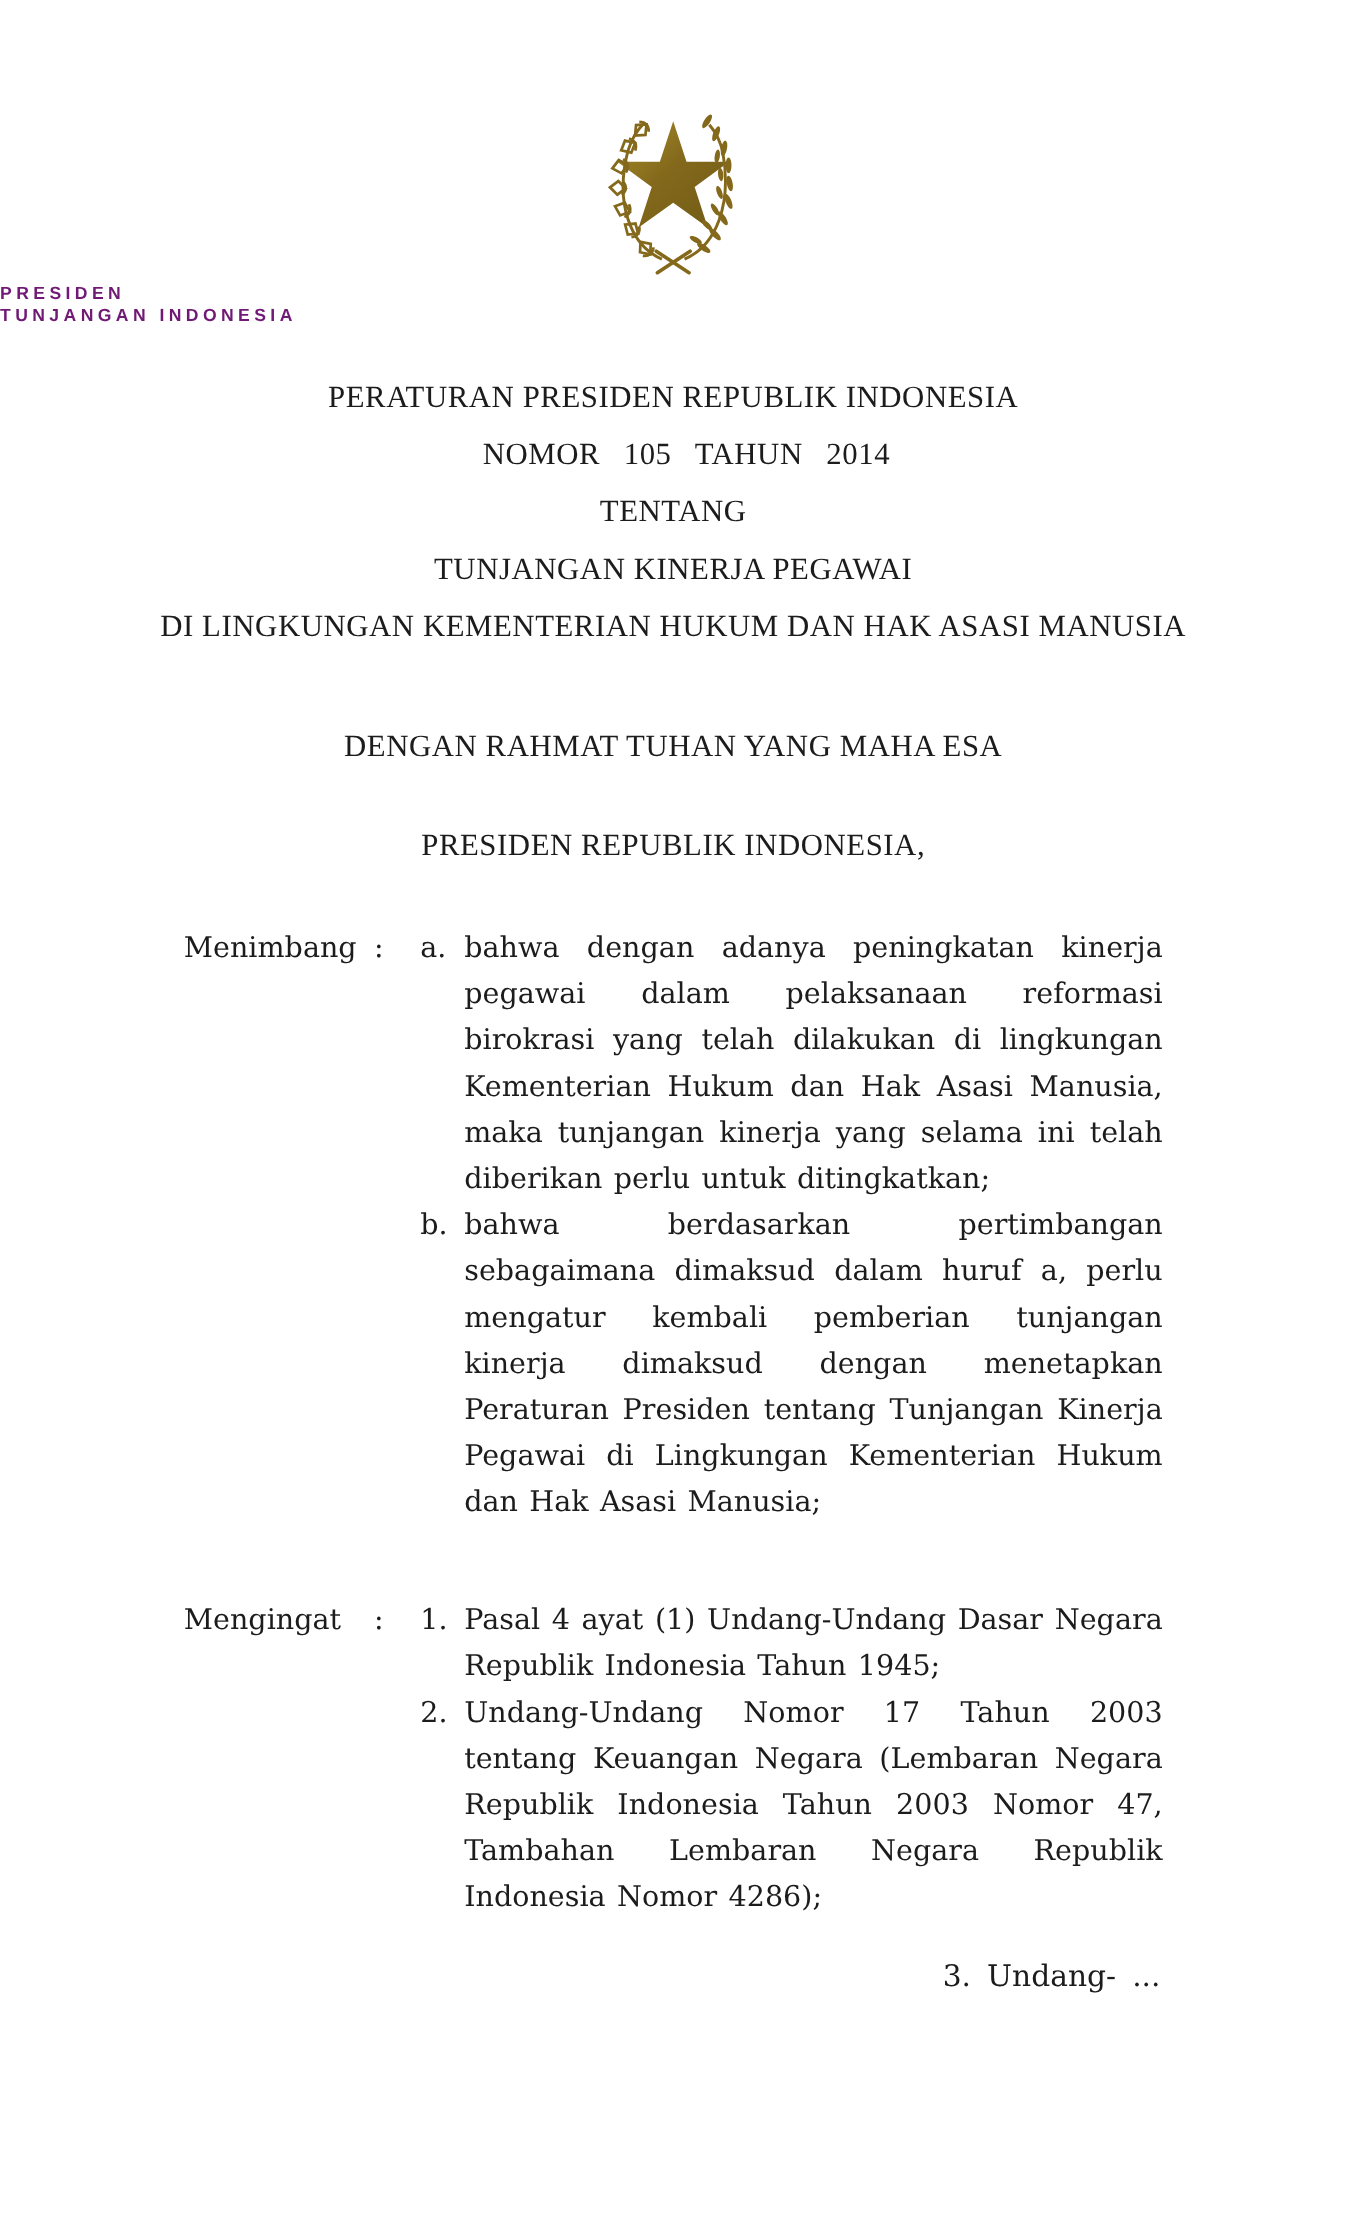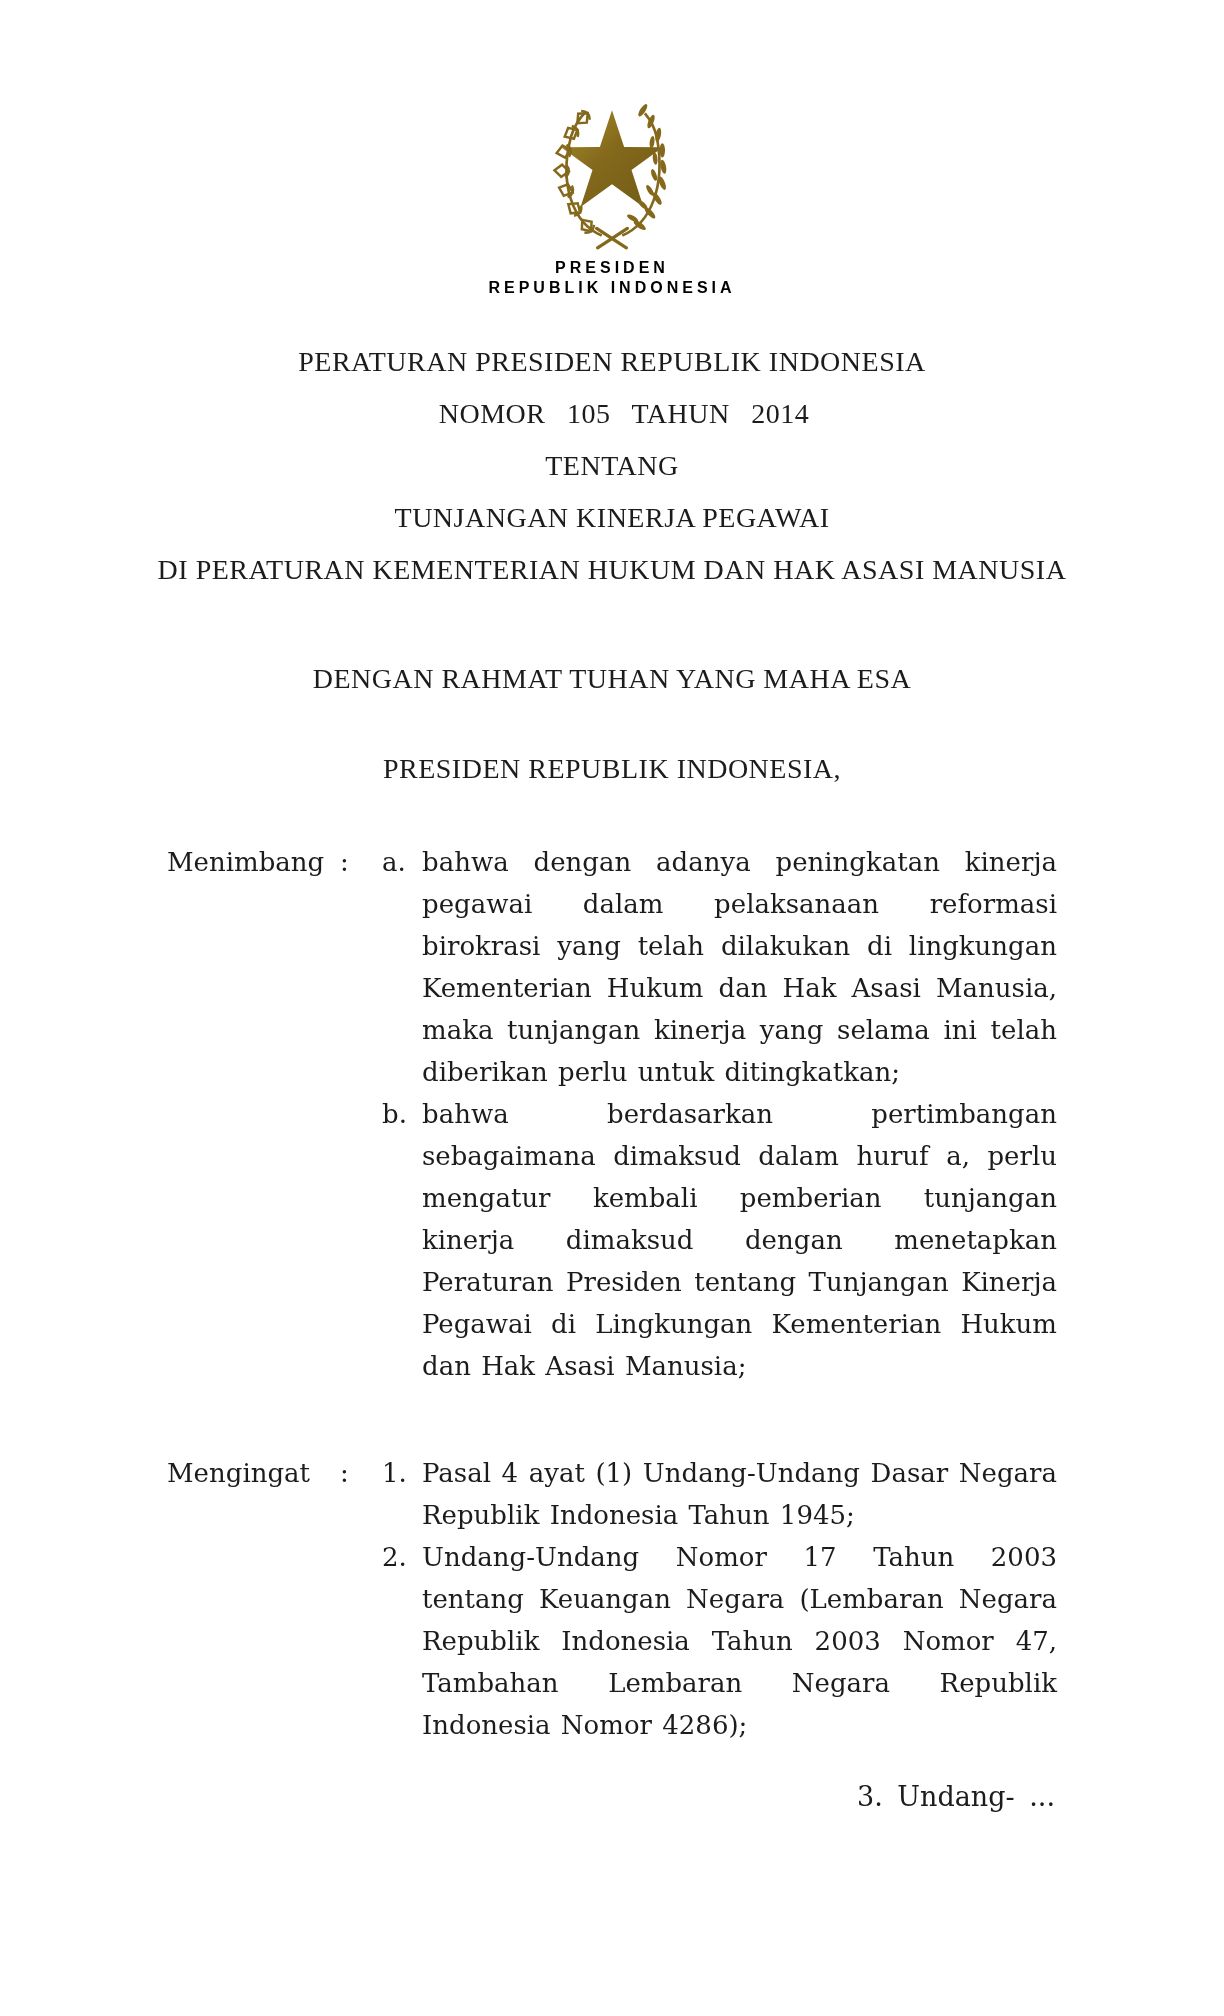--- a/index.html
+++ b/index.html
@@ -16,27 +16,27 @@
   }
   
   .emblem-wrap {
     margin-top: 100px;
     display: flex;
     justify-content: center;
   }
   
   .emblem-caption {
     margin-top: 6px;
-    text-align: center;
+    text-align: left;
     font-family: "Liberation Sans", sans-serif;
     font-weight: 700;
     font-size: 16px;
     line-height: 20px;
     letter-spacing: 4px;
-    color: #000000;
+    color: #701a75;
   }
   
   .title-block {
     margin-top: 50px;
     text-align: center;
     font-family: "Liberation Serif", serif;
     font-size: 28px;
     line-height: 28px;
     letter-spacing: 0.5px;
   }
@@ -154,29 +154,29 @@
           <ellipse cx="141" cy="89" rx="6" ry="2.3" transform="rotate(70 141 89)"></ellipse>
           <ellipse cx="142" cy="73" rx="6" ry="2.3" transform="rotate(84 142 73)"></ellipse>
           <ellipse cx="139" cy="57" rx="6" ry="2.3" transform="rotate(98 139 57)"></ellipse>
         </g>
       </g>
     </svg>
   </div>
 
   <div class="emblem-caption">
     <div>PRESIDEN</div>
-    <div>REPUBLIK INDONESIA</div>
+    <div>TUNJANGAN INDONESIA</div>
   </div>
 
   <div class="title-block">
     <div class="title-line">PERATURAN PRESIDEN REPUBLIK INDONESIA</div>
     <div class="title-line nomor-line">NOMOR 105 TAHUN 2014</div>
     <div class="title-line">TENTANG</div>
     <div class="title-line">TUNJANGAN KINERJA PEGAWAI</div>
-    <div class="title-line">DI PERATURAN KEMENTERIAN HUKUM DAN HAK ASASI MANUSIA</div>
+    <div class="title-line">DI LINGKUNGAN KEMENTERIAN HUKUM DAN HAK ASASI MANUSIA</div>
     <div class="title-line invocation-line">DENGAN RAHMAT TUHAN YANG MAHA ESA</div>
     <div class="title-line authority-line">PRESIDEN REPUBLIK INDONESIA,</div>
   </div>
 
   <div class="body-block">
 
     <div class="section">
       <div class="section-label">Menimbang</div>
       <div class="section-colon">:</div>
       <div class="section-items">

